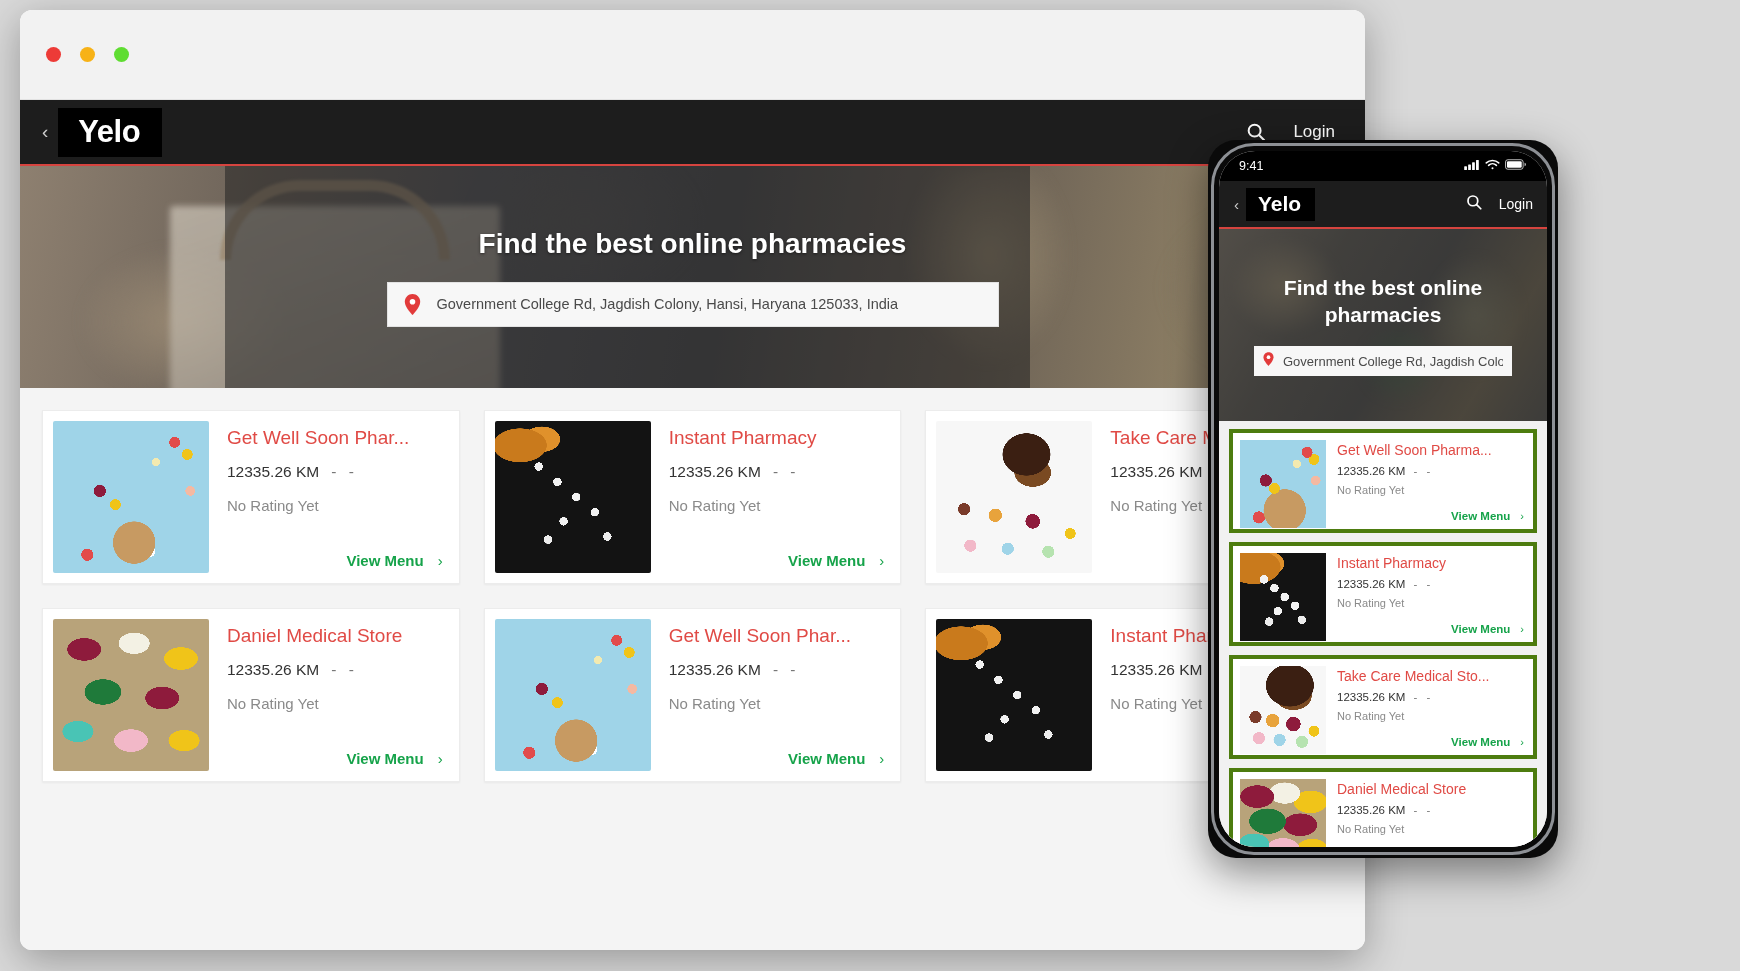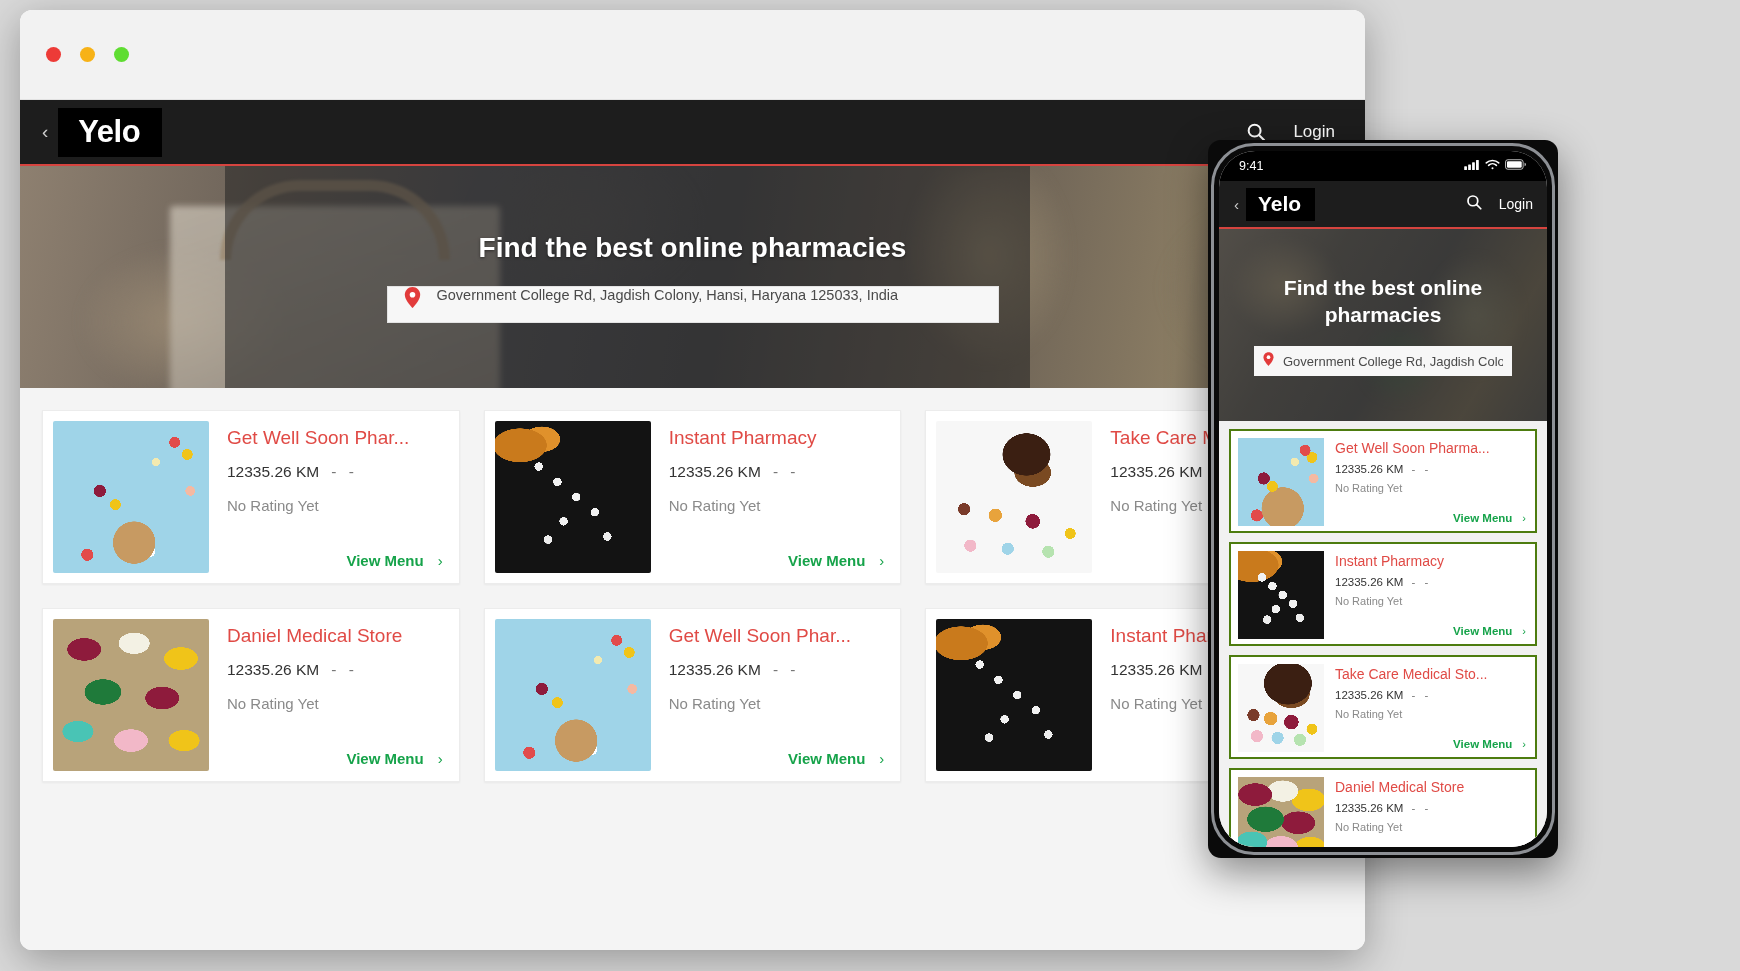--- a/index.html
+++ b/index.html
@@ -82,22 +82,22 @@
   }
   .hero-inner {
     position: absolute; inset: 0; display: flex; flex-direction: column;
     align-items: center; justify-content: center; gap: 22px;
   }
   .hero-title {
     color: #fff; font-size: 28px; font-weight: bold; text-align: center;
     text-shadow: 0 1px 3px rgba(0,0,0,.5);
   }
   .search-box {
-    width: 612px; height: 37px; background: #f7f7f7;
-    display: flex; align-items: flex-start; padding: 0 16px;
+    width: 612px; height: 45px; background: #f7f7f7;
+    display: flex; align-items: center; padding: 0 16px;
     border: 1px solid #e3e3e3;
   }
   .pin-icon { margin-right: 16px; display: flex; }
   .search-value { color: #4a4a4a; font-size: 14.5px; }
 
   
   .listing {
     background: #f4f4f4; padding: 22px 22px 28px 22px;
     height: 562px;
   }
@@ -181,21 +181,21 @@
       radial-gradient(ellipse 24px 16px at 50% 80%, #f2b8c8 70%, transparent 71%),
       radial-gradient(ellipse 22px 15px at 84% 80%, #f0c419 70%, transparent 71%),
       #b8a37a;
   }
 
   
   .phone {
     position: absolute; left: 1208px; top: 140px;
     width: 350px; height: 718px;
     background: #0a0a0a;
-    border-radius: 13px;
+    border-radius: 28px;
     padding: 11px;
     box-shadow: 0 14px 40px rgba(0,0,0,.45);
   }
   .phone-frame {
     position: absolute; inset: 3px; border-radius: 43px;
     border: 3px solid #8d9095; pointer-events: none;
   }
   .phone-screen {
     position: relative; width: 100%; height: 100%;
     background: #fff; border-radius: 36px; overflow: hidden;
@@ -240,21 +240,21 @@
   .m-search {
     width: 258px; height: 30px; background: #f7f7f7;
     display: flex; align-items: center; padding: 0 9px; gap: 9px;
   }
   .m-search-value {
     color: #4a4a4a; font-size: 13px; white-space: nowrap;
     overflow: hidden; text-overflow: clip;
   }
   .m-list { background: #f1f1f1; padding: 8px 10px; height: 448px; }
   .m-card {
-    background: #fff; border: 2px solid #4d7c0f; display: flex;
+    background: #fff; border: 4px solid #4d7c0f; display: flex;
     padding: 7px; margin-bottom: 9px; height: 104px;
   }
   .m-thumb { width: 86px; height: 88px; flex: 0 0 86px; background-size: cover; }
   .m-body { flex: 1; padding: 2px 2px 0 11px; display: flex; flex-direction: column; }
   .m-title {
     color: #e04a45; font-size: 14px; margin-bottom: 7px;
     white-space: nowrap; overflow: hidden; text-overflow: ellipsis;
   }
   .m-dist { color: #333; font-size: 11.5px; margin-bottom: 7px; }
   .m-dist .sep { color: #777; margin-left: 8px; letter-spacing: 3px; }

